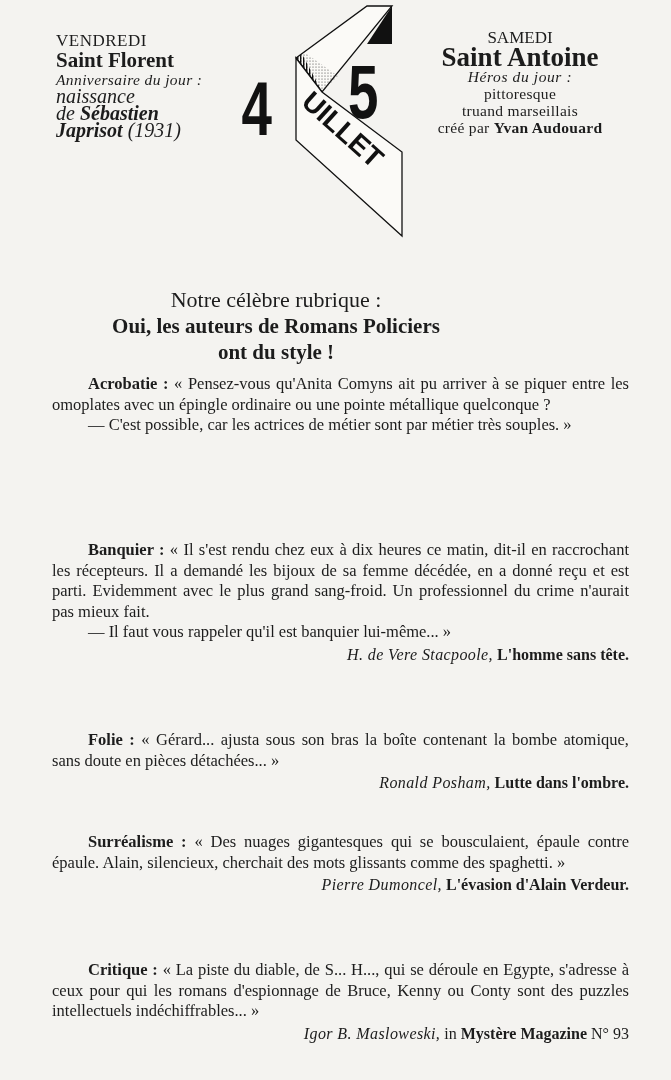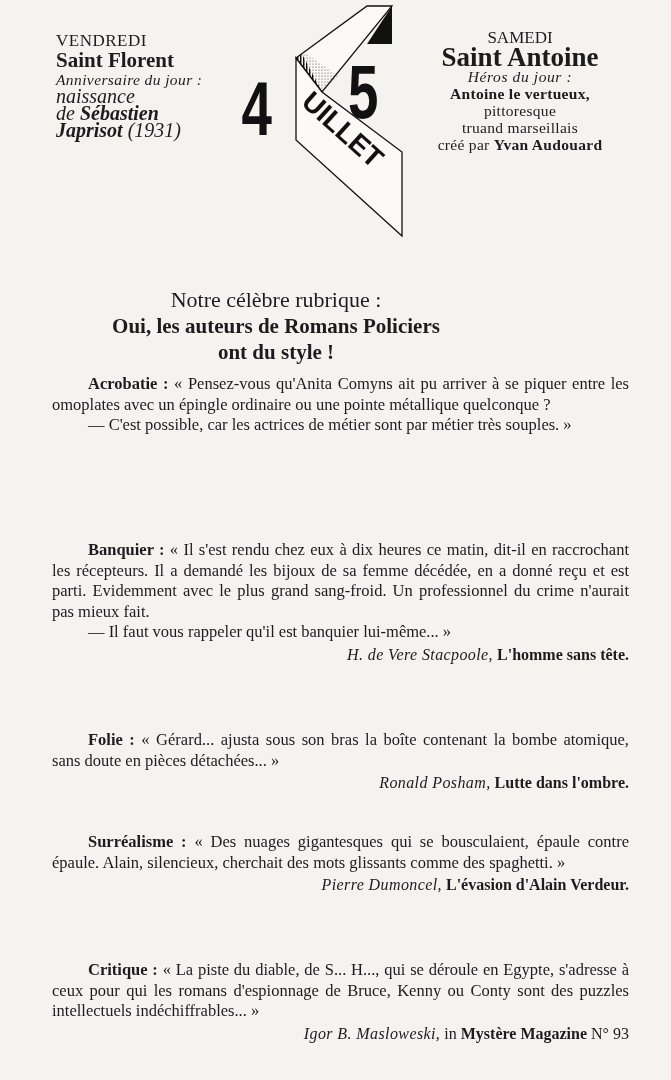--- a/index.html
+++ b/index.html
@@ -80,21 +80,20 @@
 
     <text x="2" y="135" font-family="Liberation Sans, DejaVu Sans, sans-serif" font-weight="bold" font-size="76" fill="#111" transform="scale(0.72,1)">4</text>
     <text x="150" y="118" font-family="Liberation Sans, DejaVu Sans, sans-serif" font-weight="bold" font-size="76" fill="#111" transform="scale(0.72,1)">5</text>
   </svg>
 </div>
 
 <div class="abs right-block">
   <div class="day">SAMEDI</div>
   <div class="saint">Saint Antoine</div>
   <div class="it">Héros du jour :</div>
-  <div class="n b">Antoine le vertueux,</div>
   <div class="n">pittoresque</div>
   <div class="n">truand marseillais</div>
   <div class="n"><span>créé par </span><span class="b">Yvan Audouard</span></div>
 </div>
 
 <div class="abs title">
   <div class="t1">Notre célèbre rubrique :</div>
   <div class="t2">Oui, les auteurs de Romans Policiers</div>
   <div class="t2">ont du style !</div>
 </div>

